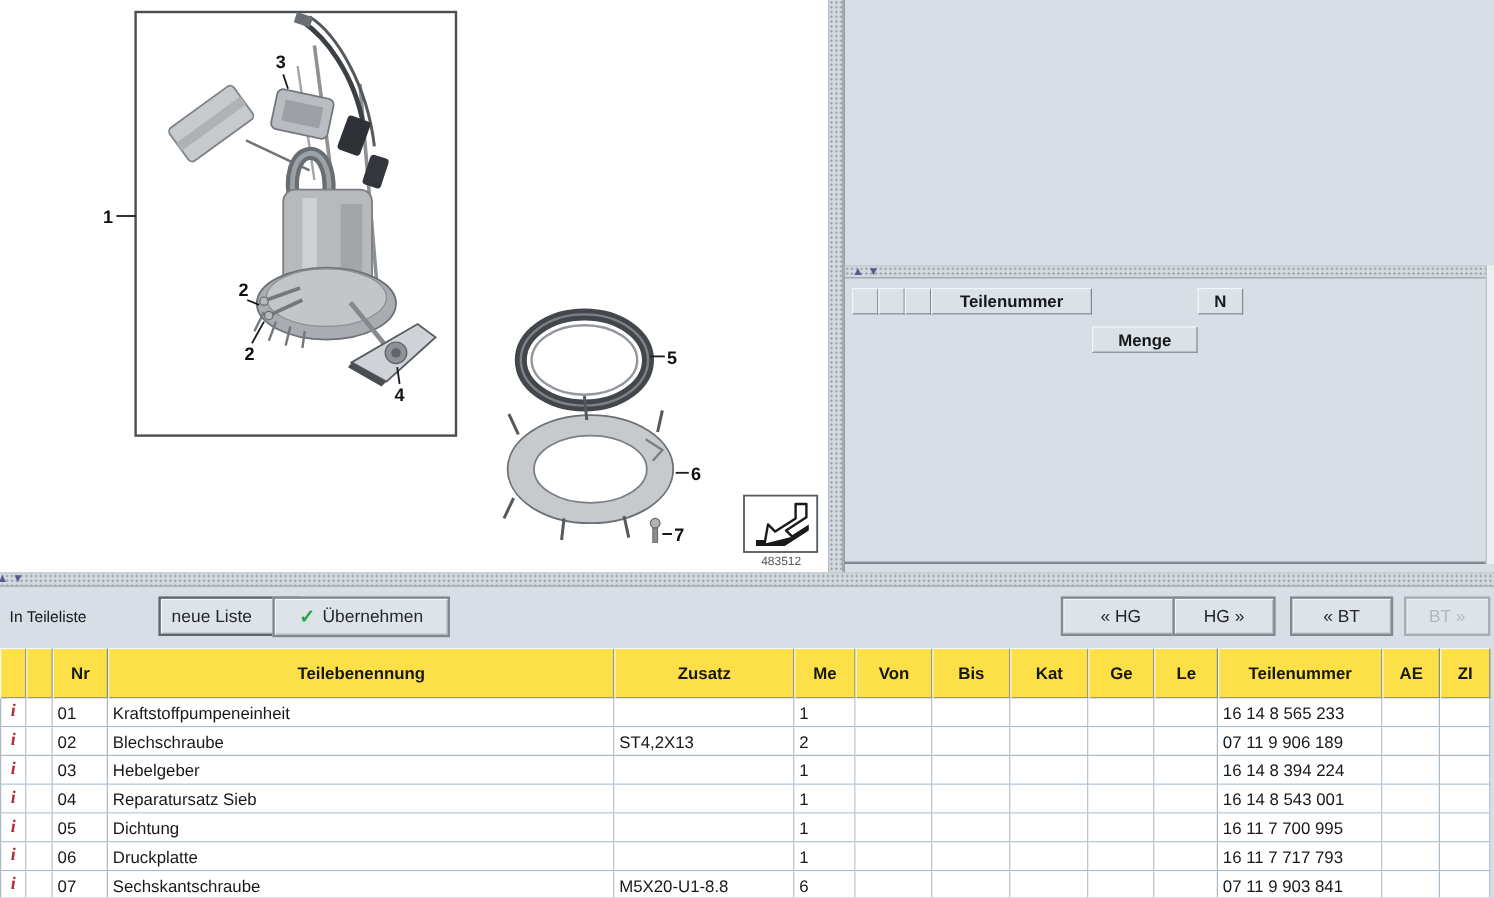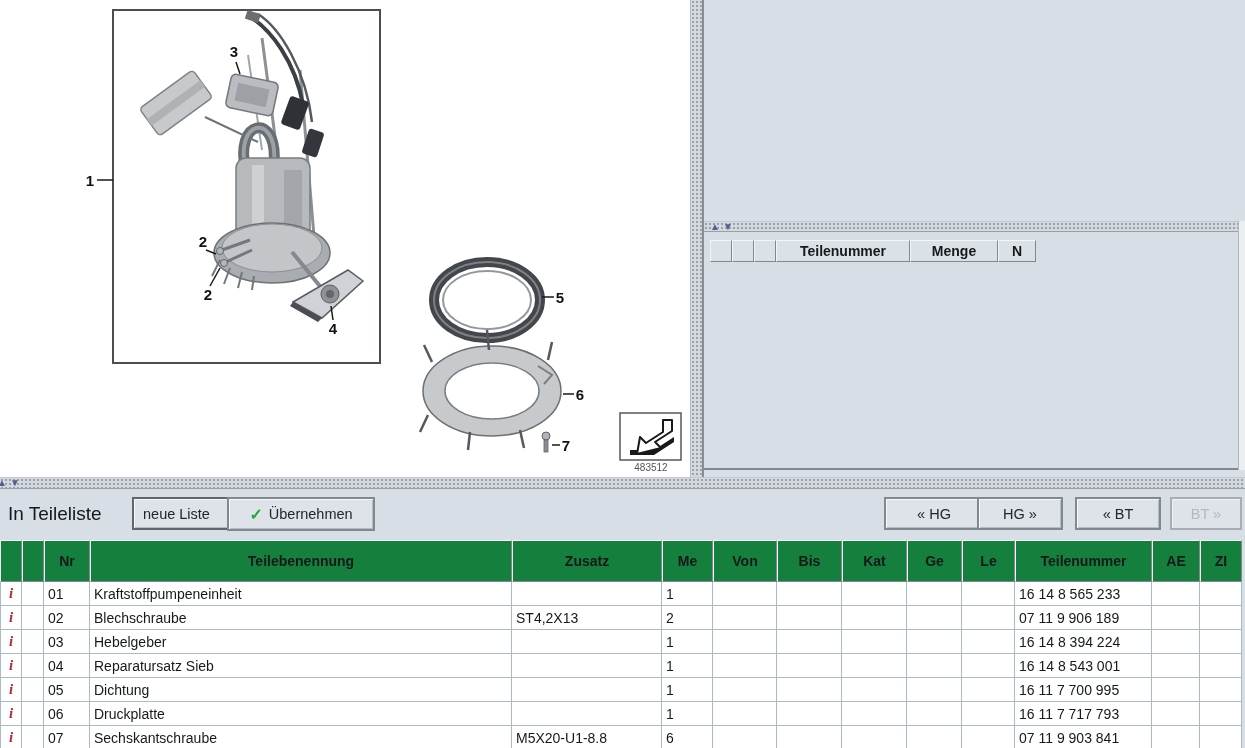--- a/index.html
+++ b/index.html
@@ -37,41 +37,41 @@
     background:#eceff2; border-left:1px solid #b0b6bc; box-sizing:border-box; }
   .mini-header { position:absolute; left:6px; top:8px; display:flex; }
   .hdr-cell {
     height:22px; box-sizing:border-box; background:#dae1e7;
     border-top:1px solid #f3f6f8; border-left:1px solid #f3f6f8;
     border-right:1px solid #82888e; border-bottom:1px solid #82888e;
     font-weight:bold; font-size:14px; display:flex; align-items:center; justify-content:center;
   }
   
   .bottom-panel { position:absolute; left:0; top:489px; width:1245px; height:259px; background:#d7dee5; }
-  .tb-label { position:absolute; left:8px; top:8px; height:33px; display:flex; align-items:center; font-size:19px; }
+  .tb-label { position:absolute; left:8px; top:8px; height:33px; display:flex; align-items:center; font-size:13px; }
   .btn3d {
     position:absolute; top:8px; height:33px; box-sizing:border-box;
     display:flex; align-items:center; justify-content:center; gap:6px;
     background:#dde3e8; border:2px solid #82888e; font-size:14.5px; color:#23272b;
     box-shadow: inset 1px 1px 0 #f6f8fa, inset -1px -1px 0 #b6bcc2; cursor:pointer;
   }
   .dropdown { left:100px; width:118px; border-color:#5f666c; justify-content:space-between; padding:0 9px;margin-left:32px; }
   .dd-arrow { font-size:10px; color:#111; }
   .apply-btn { left:227px; width:148px; height:34px; }
   .check { color:#1fa93c; font-weight:bold; font-size:16px; }
   .nav-hg1 { left:884px; width:100px; }
   .nav-hg2 { left:977px; width:86px; }
   .nav-bt1 { left:1075px; width:86px; }
   .nav-bt2 { left:1170px; width:72px; color:#b2bac1; border-color:#a7adb3;
     box-shadow:inset 1px 1px 0 #eef1f4; cursor:default; }
   
   .parts-wrap { position:absolute; left:0; top:51px; }
   table.parts { border-collapse:separate; border-spacing:0; table-layout:fixed; width:1240px; font-size:14px; }
   table.parts th {
-    height:21px; box-sizing:border-box; padding:12px 2px; background:#15803d;
+    height:21px; box-sizing:border-box; padding:12px 2px; background:#fde047;
     border-top:1px solid #f3f6f8; border-left:1px solid #f3f6f8;
     border-right:1px solid #82888e; border-bottom:1px solid #82888e;
     font-weight:bold; text-align:center; white-space:nowrap; overflow:hidden;margin-top:12px;
   }
   table.parts td {
     height:24px; box-sizing:border-box; background:#ffffff; padding:0 4px;
     border-right:1px solid #a9bac9; border-bottom:1px solid #a9bac9;
     white-space:nowrap; overflow:hidden;
   }
   table.parts td:first-child { border-left:1px solid #a9bac9; }
@@ -188,21 +188,21 @@
         <span>▲</span>
         <span>▼</span>
       </div>
     </div>
     <div class="rp-bottom">
       <div class="mini-header">
         <div class="hdr-cell" style="width:22px;"></div>
         <div class="hdr-cell" style="width:22px;"></div>
         <div class="hdr-cell" style="width:22px;"></div>
         <div class="hdr-cell" style="width:134px;">Teilenummer</div>
-        <div class="hdr-cell" style="width:88px;">Menge</div>
+        <div class="hdr-cell" style="width:88px;margin-top:32px;">Menge</div>
         <div class="hdr-cell" style="width:38px;">N</div>
       </div>
     </div>
     <div class="rp-edge-strip"></div>
   </div>
 
   <div class="main-hsplit dots">
     <div class="split-arrows" style="left:-3px;">
       <span>▲</span>
       <span>▼</span>

